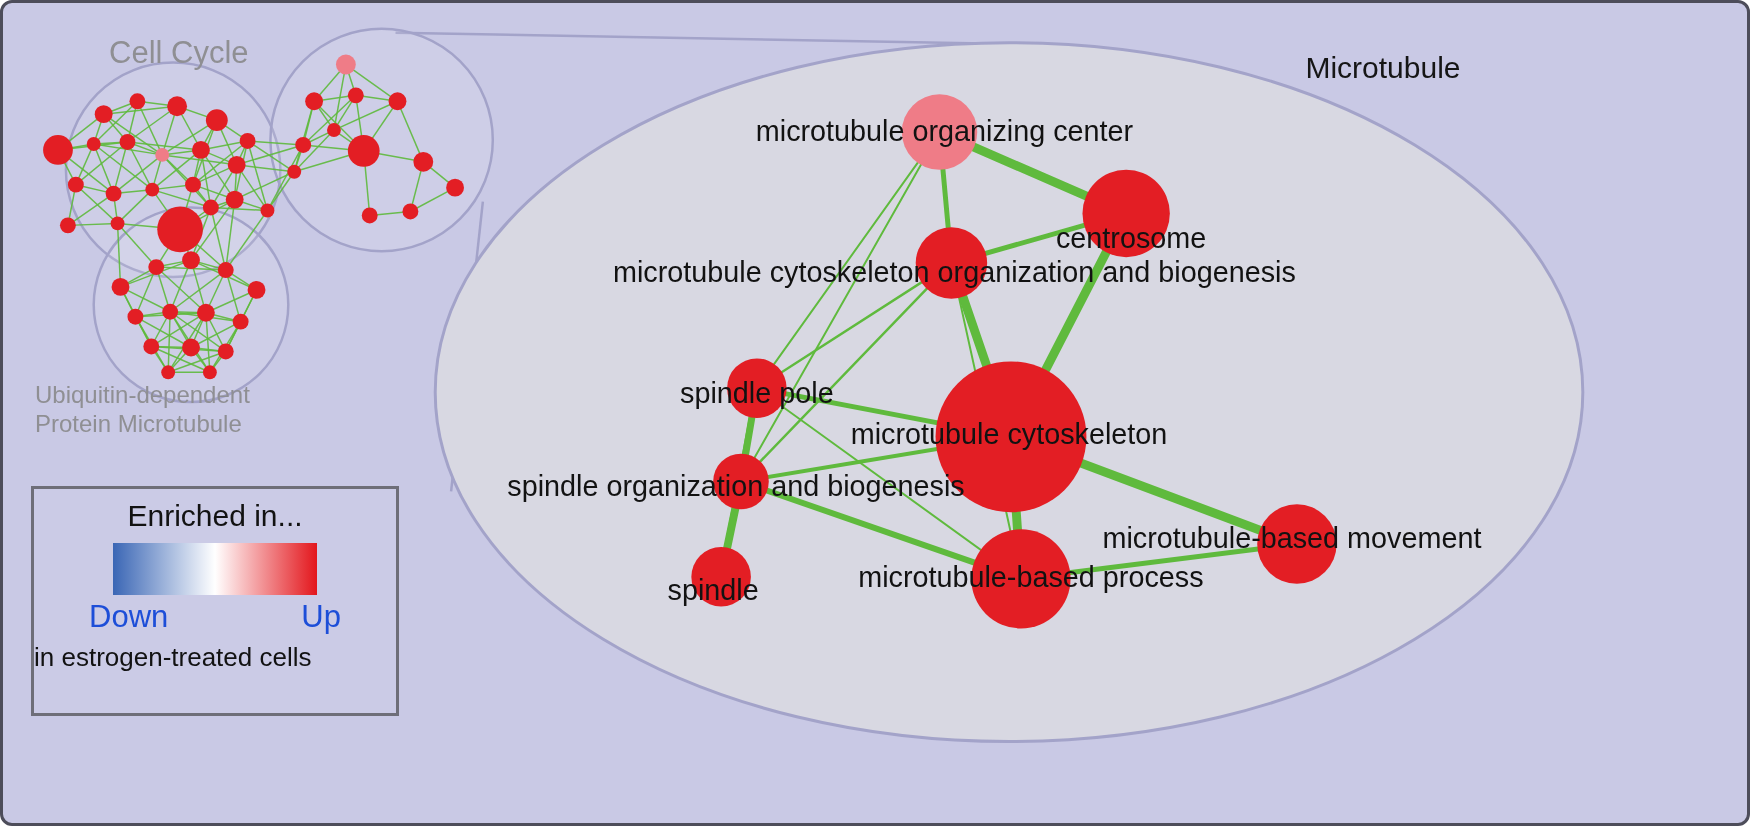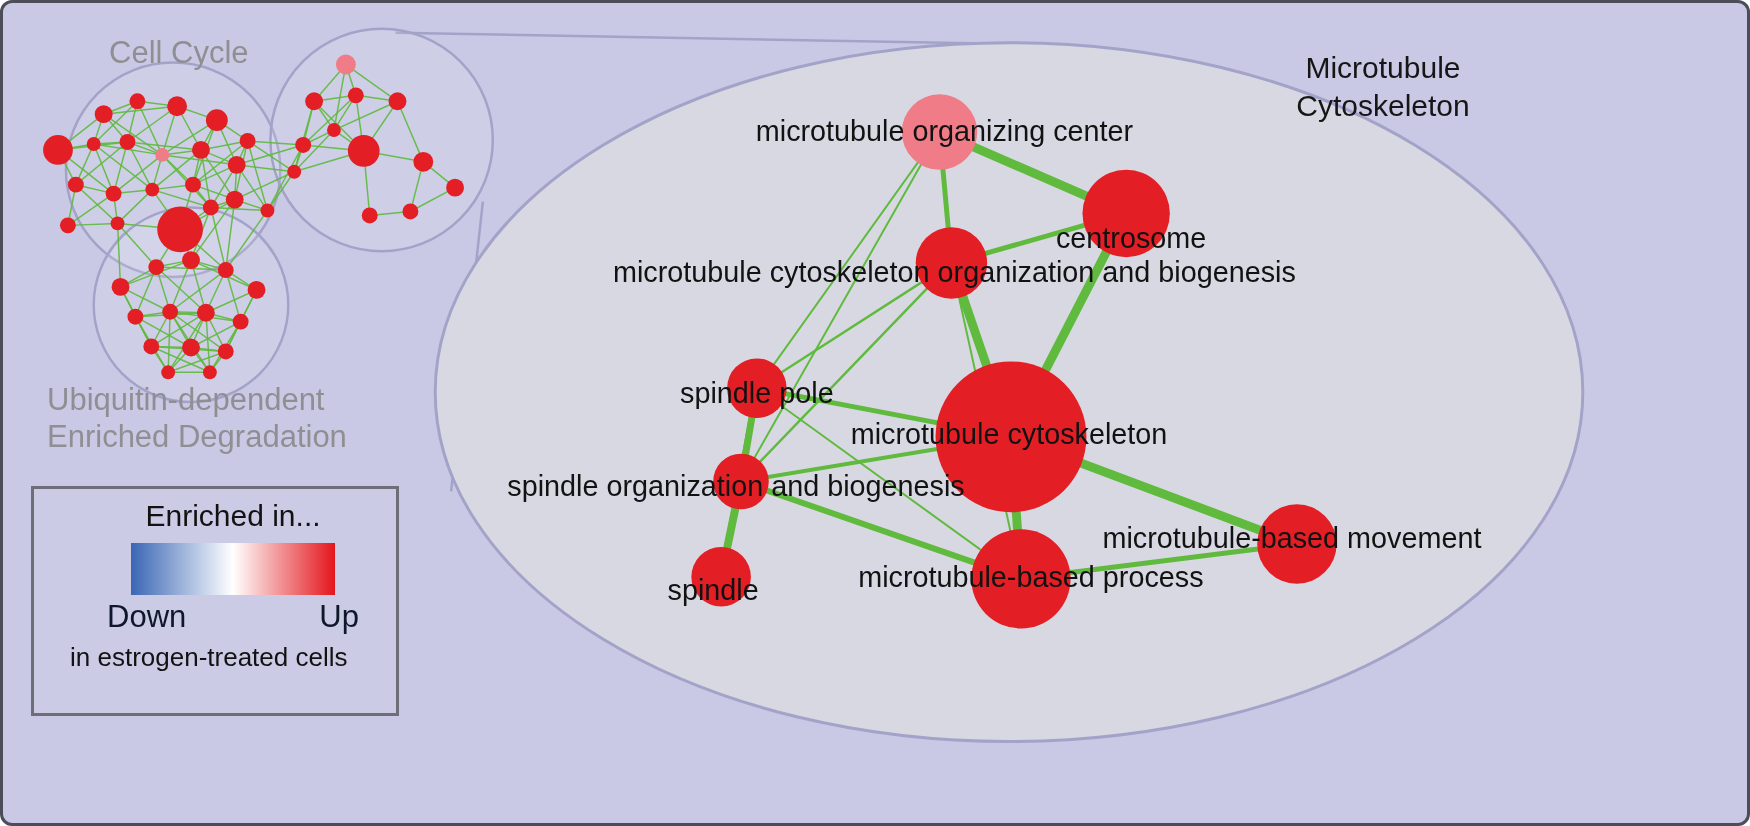--- a/index.html
+++ b/index.html
@@ -16,33 +16,32 @@
   }
   #network-svg { position:absolute; left:0; top:0; width:100%; height:100%; }
   .node-label {
     font-family: "Liberation Sans", sans-serif;
     font-size: 29px;
     fill: #121212;
     text-anchor: middle;
   }
   .cluster-label { position:absolute; color:#8f8f93; }
   .cluster-label.cell-cycle { left:106px; top:32px; font-size:31px; }
-  .cluster-label.ubiquitin { left:44px; top:378px; font-size:31px; line-height:1.2; }
+  .cluster-label.ubiquitin { left:32px; top:378px; font-size:24px; line-height:1.2; }
   .cluster-label.microtubule { left:1268px; top:46px; width:224px; text-align:center;
     color:#161616; font-size:30px; line-height:1.25; }
   .legend {
     position:absolute; left:28px; top:483px; width:368px; height:230px;
     border:3px solid #6e6e78; box-sizing:border-box; padding-top:10px;
     background: rgba(255,255,255,0.04);
-    padding-left: 36px;
   }
   .legend-title { text-align:center; font-size:30px; color:#121212; }
   .legend-gradient { width:204px; height:52px; margin:10px auto 0 auto; }
   .legend-scale { display:flex; justify-content:space-between; width:252px;
-    margin:4px auto 0 auto; font-size:31px; color:#0f172a;text-align:right; }
+    margin:4px auto 0 auto; font-size:31px; color:#1d4ed8;text-align:right; }
   .legend-caption { margin-top:6px; font-size:26px;
     color:#121212; line-height:1.3; }
 </style>
 </head>
 <body>
 
 <div class="figure">
 
   <svg id="network-svg" viewBox="0 0 1750 826">
       <line x1="392" y1="30" x2="1000" y2="41" stroke="#a3a3c9" stroke-width="2.5"></line>
@@ -305,26 +304,25 @@
       <text x="735" y="497" class="node-label">spindle organization and biogenesis</text>
       <text x="1295" y="549" class="node-label">microtubule-based movement</text>
       <text x="712" y="601" class="node-label">spindle</text>
       <text x="1032" y="588" class="node-label">microtubule-based process</text>
     </svg>
 
   <div class="cluster-label cell-cycle">Cell Cycle</div>
 
   <div class="cluster-label ubiquitin">
     <div>Ubiquitin-dependent</div>
-    <div>Enriched Degradation</div>
+    <div>Protein Microtubule</div>
   </div>
 
   <div class="cluster-label microtubule">
     <div>Microtubule</div>
-    <div>Cytoskeleton</div>
   </div>
 
   <div class="legend">
     <div class="legend-title">Enriched in...</div>
     <div class="legend-gradient" style="background: linear-gradient(to right, rgb(58, 102, 181) 0%, rgb(255, 255, 255) 50%, rgb(227, 22, 28) 100%);"></div>
     <div class="legend-scale">
       <span>Down</span>
       <span>Up</span>
     </div>
     <div class="legend-caption">

